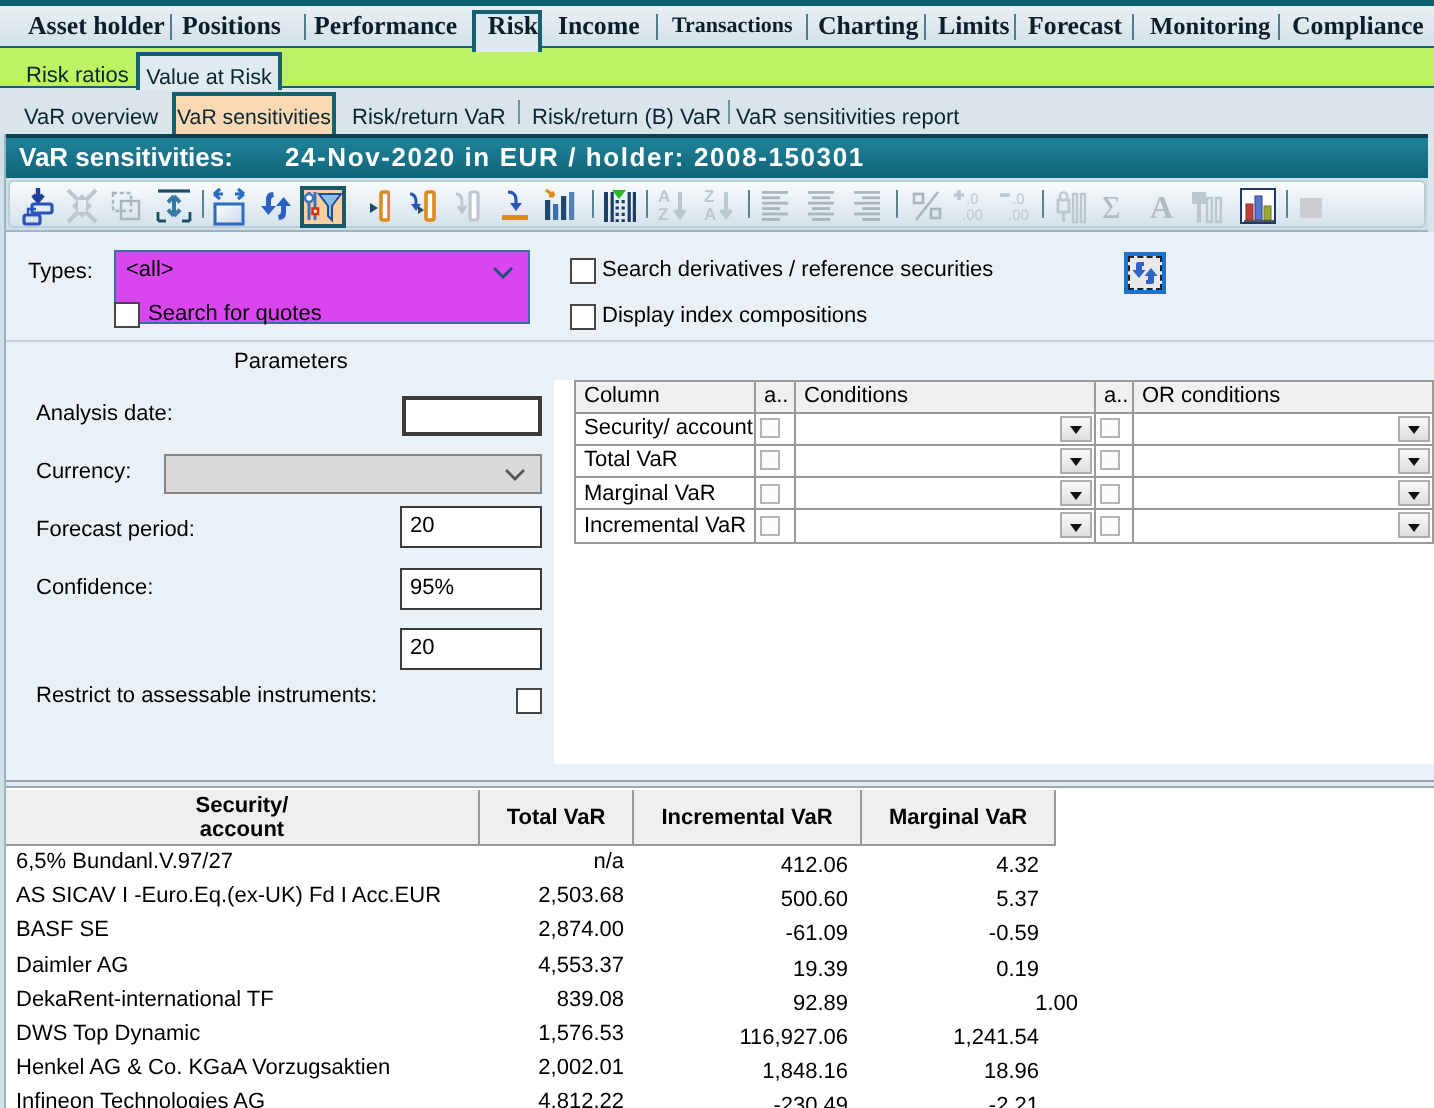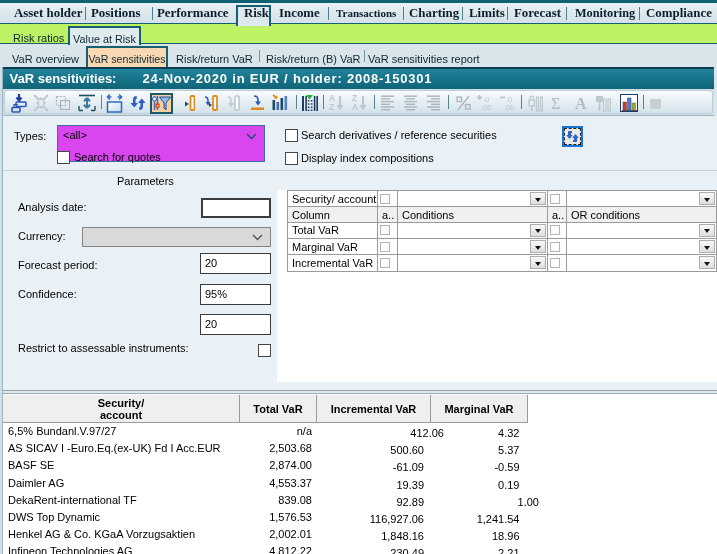--- a/index.html
+++ b/index.html
@@ -327,40 +327,40 @@
     <table id="ctable">
       <colgroup>
           <col style="width:90px">
           <col style="width:20px">
           <col style="width:150px">
           <col style="width:19px">
           <col style="width:150px">
         </colgroup>
       <tbody>
           <tr>
-            <td>Security/ account</td>
-            <td>
-              <span class="gcb"></span>
-            </td>
-            <td>
-              <span class="combobtn"></span>
-            </td>
-            <td>
-              <span class="gcb"></span>
-            </td>
-            <td>
-              <span class="combobtn"></span>
-            </td>
-          </tr>
-      <tr>
             <th>Column</th>
             <th>a..</th>
             <th>Conditions</th>
             <th>a..</th>
             <th>OR conditions</th>
+          </tr>
+      <tr>
+            <td>Security/ account</td>
+            <td>
+              <span class="gcb"></span>
+            </td>
+            <td>
+              <span class="combobtn"></span>
+            </td>
+            <td>
+              <span class="gcb"></span>
+            </td>
+            <td>
+              <span class="combobtn"></span>
+            </td>
           </tr>
       <tr>
             <td>Total VaR</td>
             <td>
               <span class="gcb"></span>
             </td>
             <td>
               <span class="combobtn"></span>
             </td>
             <td>
@@ -409,21 +409,21 @@
   <div id="btgap"></div>
   <div id="bthead">
     <div class="bth" style="left:0; width:237px;">Security/<br>account</div>
     <div class="bth" style="left:237px; width:77px;">Total VaR</div>
     <div class="bth" style="left:314px; width:114px;">Incremental VaR</div>
     <div class="bth" style="left:428px; width:97px;">Marginal VaR</div>
   </div>
   <div id="brows">
       <div class="brow" style="left:8px; top:34px;">6,5% Bundanl.V.97/27</div>
       <div class="brow num" style="left:212px; top:34px; width:100px;">n/a</div>
-      <div class="brow num" style="left:344px; top:36px; width:100px;">412.06</div>
+      <div class="brow num" style="left:324px; top:36px; width:100px;">412.06</div>
       <div class="brow num" style="left:419.5px; top:36px; width:100px;">4.32</div>
       <div class="brow" style="left:8px; top:51.2px;">AS SICAV I -Euro.Eq.(ex-UK) Fd I Acc.EUR</div>
       <div class="brow num" style="left:212px; top:51.2px; width:100px;">2,503.68</div>
       <div class="brow num" style="left:324px; top:53.2px; width:100px;">500.60</div>
       <div class="brow num" style="left:419.5px; top:53.2px; width:100px;">5.37</div>
       <div class="brow" style="left:8px; top:68.4px;">BASF SE</div>
       <div class="brow num" style="left:212px; top:68.4px; width:100px;">2,874.00</div>
       <div class="brow num" style="left:324px; top:70.4px; width:100px;">-61.09</div>
       <div class="brow num" style="left:419.5px; top:70.4px; width:100px;">-0.59</div>
       <div class="brow" style="left:8px; top:85.6px;">Daimler AG</div>

